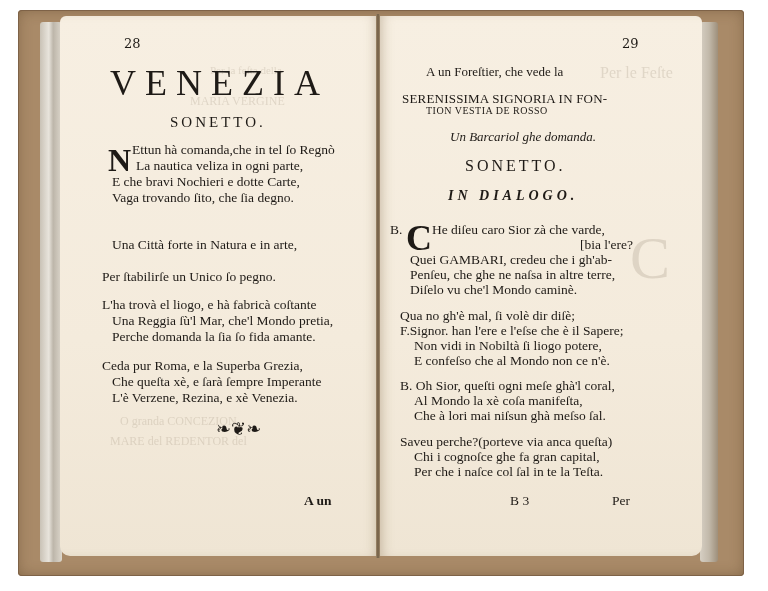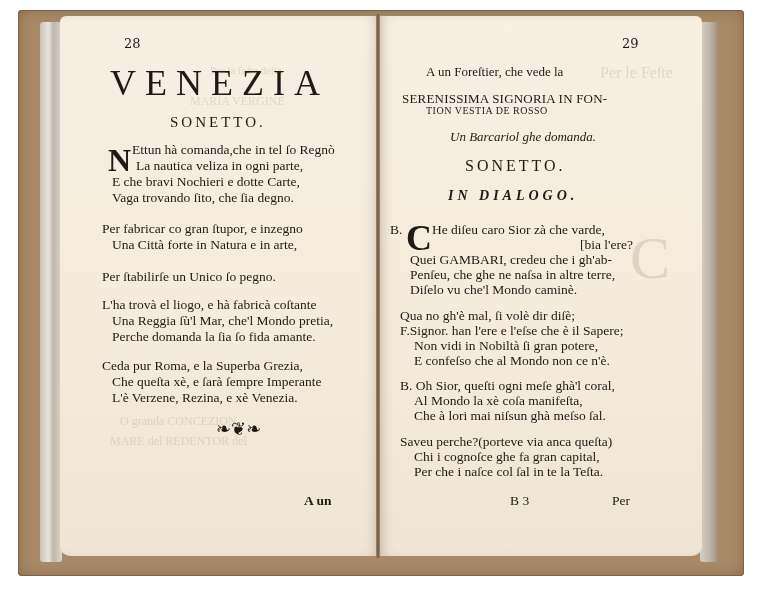--- a/index.html
+++ b/index.html
@@ -61,21 +61,20 @@
   <div class="t pgnum" style="left:64px;top:20px;">28</div>
   <div class="t title-big" style="left:50px;top:46px;">VENEZIA</div>
   <div class="t title-small" style="left:110px;top:98px;">SONETTO.</div>
 
   <div class="t dropcap" style="left:48px;top:128px;font-size:32px;line-height:32px;">N</div>
   <div class="t verse" style="left:72px;top:126px;">Ettun hà comanda,che in tel ſo Regnò</div>
   <div class="t verse" style="left:76px;top:142px;">La nautica veliza in ogni parte,</div>
   <div class="t verse" style="left:52px;top:158px;">E che bravi Nochieri e dotte Carte,</div>
   <div class="t verse" style="left:52px;top:174px;">Vaga trovando ſito, che ſia degno.</div>
 
-  <div class="t verse" style="left:42px;top:205px;">Per fabricar co gran ſtupor, e inzegno</div>
   <div class="t verse" style="left:52px;top:221px;">Una Città forte in Natura e in arte,</div>
   <div class="t verse" style="left:42px;top:253px;">Per ſtabilirſe un Unico ſo pegno.</div>
 
   <div class="t verse" style="left:42px;top:281px;">L'ha trovà el liogo, e hà fabricà coſtante</div>
   <div class="t verse" style="left:52px;top:297px;">Una Reggia ſù'l Mar, che'l Mondo pretia,</div>
   <div class="t verse" style="left:52px;top:313px;">Perche domanda la ſia ſo fida amante.</div>
 
   <div class="t verse" style="left:42px;top:342px;">Ceda pur Roma, e la Superba Grezia,</div>
   <div class="t verse" style="left:52px;top:358px;">Che queſta xè, e ſarà ſempre Imperante</div>
   <div class="t verse" style="left:52px;top:374px;">L'è Verzene, Rezina, e xè Venezia.</div>
@@ -102,21 +101,21 @@
   <div class="t verse" style="left:10px;top:206px;">B.</div>
   <div class="t dropcap" style="left:26px;top:204px;font-size:36px;line-height:36px;">C</div>
   <div class="t verse" style="left:52px;top:206px;">He diſeu caro Sior zà che varde,</div>
   <div class="t verse" style="left:200px;top:221px;">[bia l'ere?</div>
   <div class="t verse" style="left:30px;top:236px;">Quei GAMBARI, credeu che i gh'ab-</div>
   <div class="t verse" style="left:30px;top:251px;">Penſeu, che ghe ne naſsa in altre terre,</div>
   <div class="t verse" style="left:30px;top:266px;">Diſelo vu che'l Mondo caminè.</div>
 
   <div class="t verse" style="left:20px;top:292px;">Qua no gh'è mal, ſi volè dir diſè;</div>
   <div class="t verse" style="left:20px;top:307px;">F.Signor. han l'ere e l'eſse che è il Sapere;</div>
-  <div class="t verse" style="left:34px;top:322px;">Non vidi in Nobiltà ſi gran potere,</div>
+  <div class="t verse" style="left:34px;top:322px;">Non vidi in Nobiltà ſi liogo potere,</div>
   <div class="t verse" style="left:34px;top:337px;">E confeſso che al Mondo non ce n'è.</div>
 
   <div class="t verse" style="left:20px;top:362px;">B. Oh Sior, queſti ogni meſe ghà'l coral,</div>
   <div class="t verse" style="left:34px;top:377px;">Al Mondo la xè coſa manifeſta,</div>
   <div class="t verse" style="left:34px;top:392px;">Che à lori mai niſsun ghà meſso ſal.</div>
 
   <div class="t verse" style="left:20px;top:418px;">Saveu perche?(porteve via anca queſta)</div>
   <div class="t verse" style="left:34px;top:433px;">Chi i cognoſce ghe fa gran capital,</div>
   <div class="t verse" style="left:34px;top:448px;">Per che i naſce col ſal in te la Teſta.</div>
 

